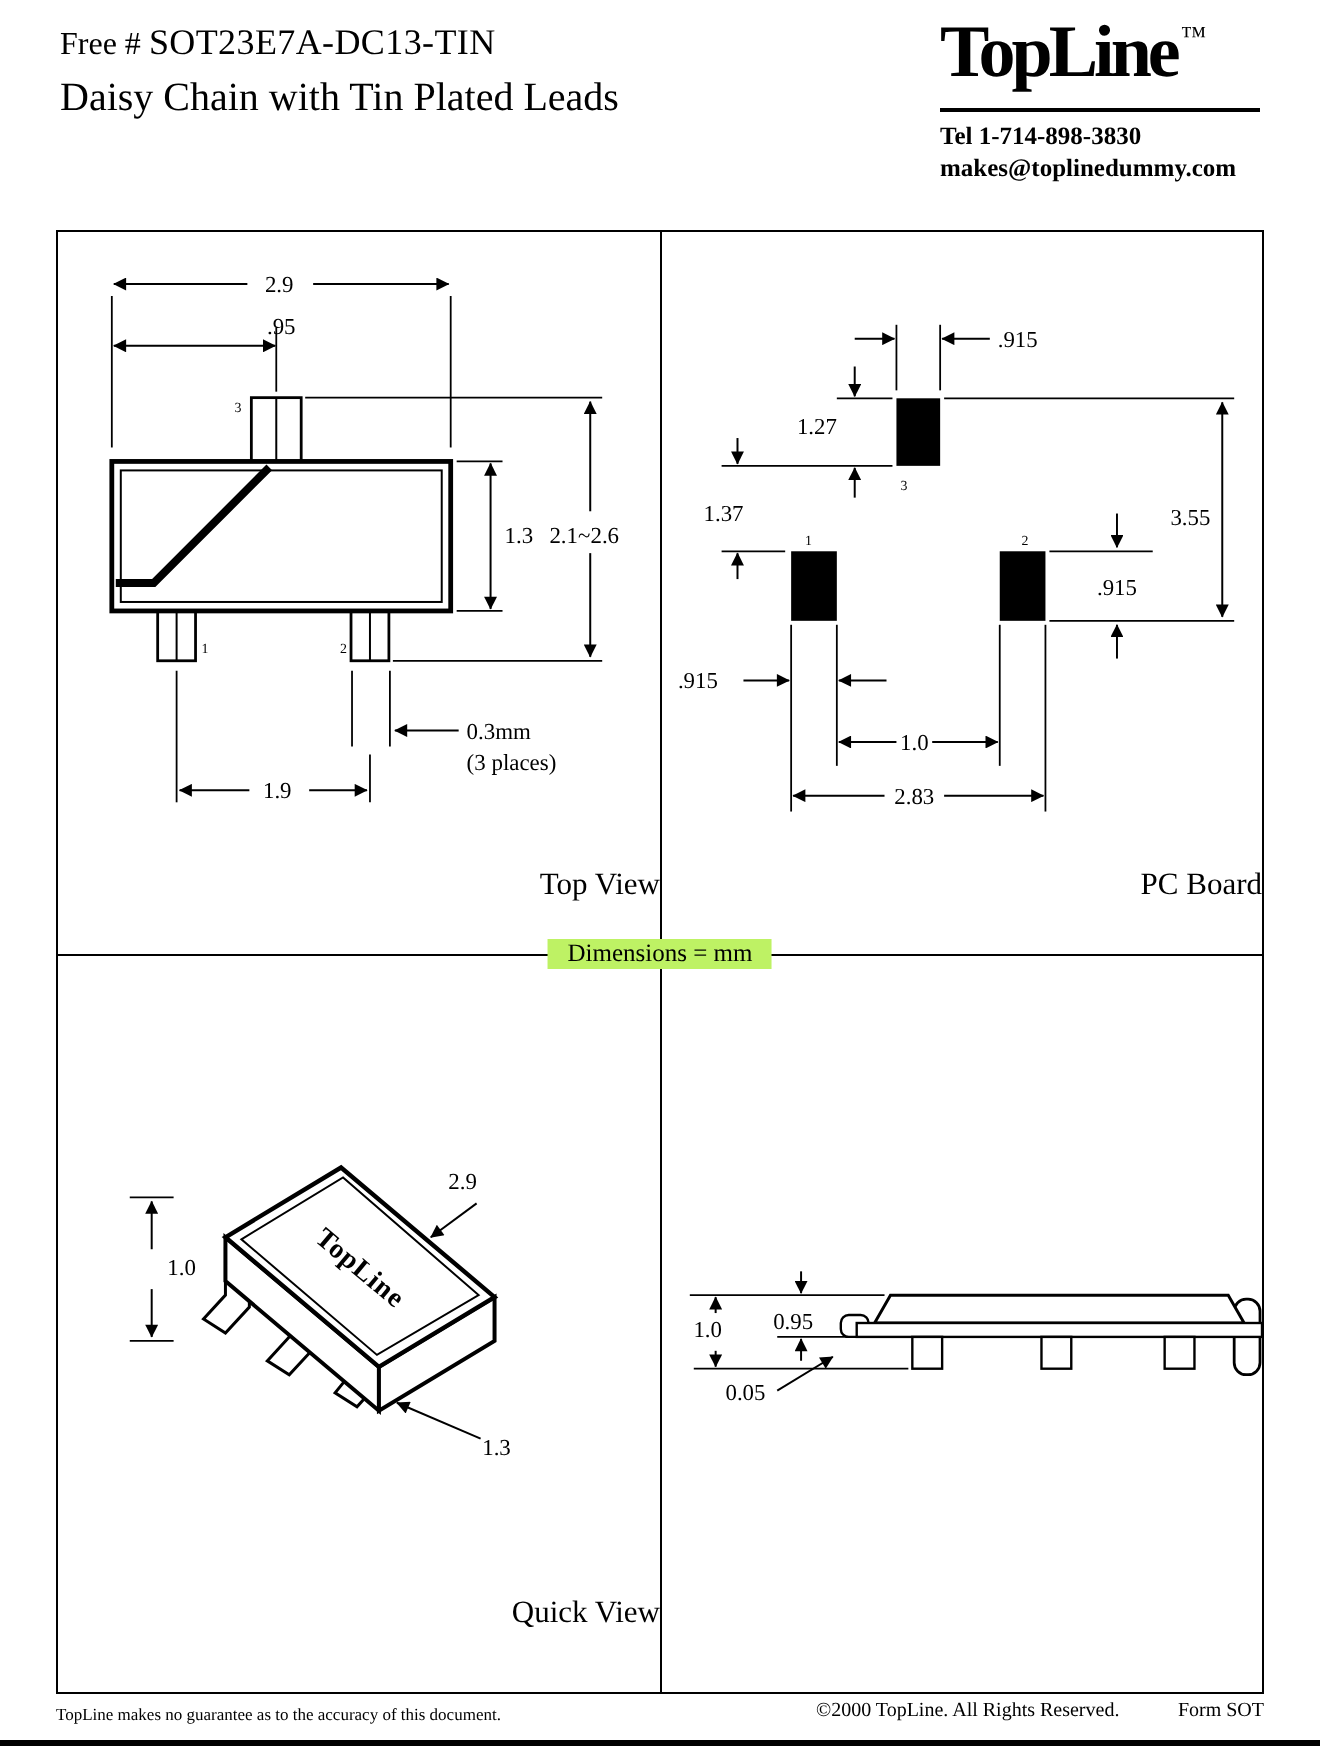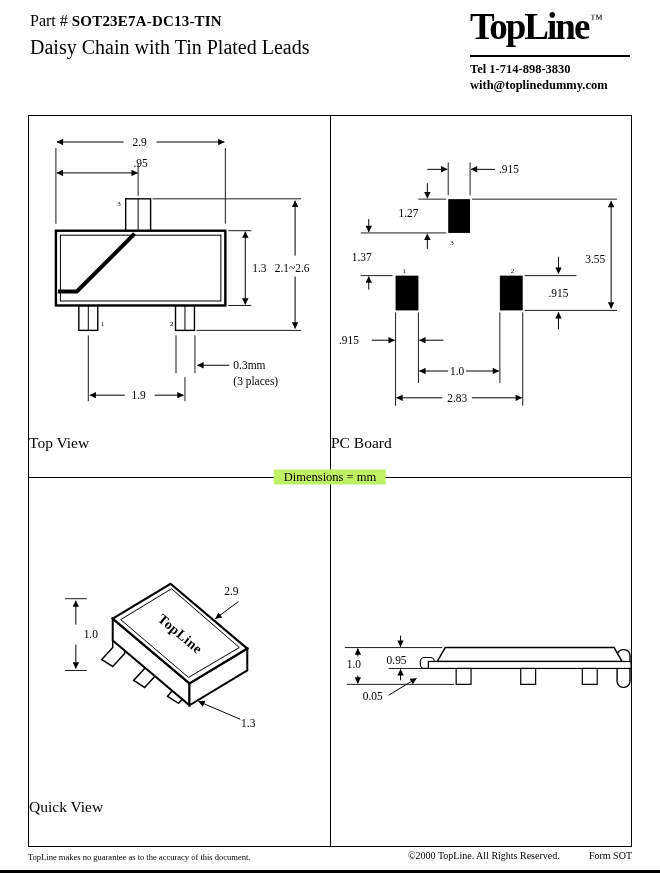--- a/index.html
+++ b/index.html
@@ -2,40 +2,40 @@
 <html><head>
 <meta charset="utf-8">
 <style>
   html,body{margin:0;padding:0;background:#888;}
   .page{position:relative;width:660px;height:873px;background:#fff;
         font-family:"Liberation Serif",serif;color:#000;overflow:hidden;margin:0 auto;}
 
   
   .title-block{position:absolute;left:30px;top:8px;line-height:26px;}
   .hl1{font-size:16px;}
-  .pn{font-weight:bold;font-size:15px;letter-spacing:.2px;margin-top:17px;}
+  .pn{font-weight:normal;font-size:18px;letter-spacing:.2px;margin-top:17px;}
   .hl2,.hl3{font-size:20px;}
   .logo-block{position:absolute;left:470px;top:8px;width:170px;}
   .logo{font-size:37px;font-weight:bold;letter-spacing:-2px;line-height:38px;white-space:nowrap;}
   .tm{font-size:13px;font-weight:normal;position:relative;top:-16px;margin-left:2px;letter-spacing:0;}
   .logo-rule{height:2px;background:#000;margin:1px 0 4px;width:160px;}
   .tel,.email{font-weight:bold;font-size:12.5px;line-height:16px;}
 
   
   .main-box{position:absolute;left:28px;top:115px;width:602px;height:730px;border:1.5px solid #000;}
   .vline{position:absolute;left:301px;top:0;width:1px;height:100%;background:#000;}
   .hline{position:absolute;left:0;top:361px;width:100%;height:1px;background:#000;}
   .dim-note{position:absolute;left:50%;top:361px;transform:translate(-50%,-50%);
             background:#bef264;padding:0 10px;font-size:12.5px;white-space:nowrap;}
   .quad{position:absolute;}
   .q-tl{left:0;top:0;width:301px;height:361px;}
   .q-tr{left:302px;top:0;width:300px;height:361px;}
   .q-bl{left:0;top:362px;width:301px;height:367px;}
   .q-br{left:302px;top:362px;width:300px;height:367px;}
-  .view-label{position:absolute;left:0;width:100%;text-align:left;font-size:15.5px;}
+  .view-label{position:absolute;left:0;width:100%;text-align:right;font-size:15.5px;}
   .q-tl .view-label,.q-tr .view-label{top:318px;}
   .q-bl .view-label,.q-br .view-label{top:320px;}
 
   
   svg{display:block;}
   .ext line{stroke:#000;stroke-width:.9;}
   .dim line{stroke:#000;stroke-width:1;fill:none;}
   .dt{font-family:"Liberation Serif",serif;font-size:11.5px;fill:#000;}
   .pl{font-family:"Liberation Serif",serif;font-size:7px;fill:#000;}
   .part{fill:#fff;stroke:#000;}
@@ -47,31 +47,31 @@
   .f-form{position:absolute;right:28px;top:850px;font-size:10px;}
   .bottom-bar{position:absolute;left:0;bottom:0;width:100%;height:3px;background:#000;}
 </style>
 </head>
 <body>
 
 <div class="page">
 
   <div class="title-block">
     <div class="hl1">
-      <span>Part #</span>
+      <span>Free #</span>
       <span class="pn">SOT23E7A-DC13-TIN</span>
     </div>
     <div class="hl2">Daisy Chain with Tin Plated Leads</div>
   </div>
 
   <div class="logo-block">
     <div class="logo"><span>TopLine</span><span class="tm">™</span></div>
     <div class="logo-rule"></div>
     <div class="tel">Tel 1-714-898-3830</div>
-    <div class="email">with@toplinedummy.com</div>
+    <div class="email">makes@toplinedummy.com</div>
   </div>
 
   <div class="main-box">
 
     <div class="quad q-tl">
       <svg width="301" height="361" viewBox="0 0 302 362">
         <defs>
           <marker id="ar1" viewBox="0 0 10 10" refX="9.5" refY="5" markerWidth="8" markerHeight="6.5" orient="auto-start-reverse" markerUnits="userSpaceOnUse">
               <path d="M0,0 L10,5 L0,10 Z"></path>
             </marker>

